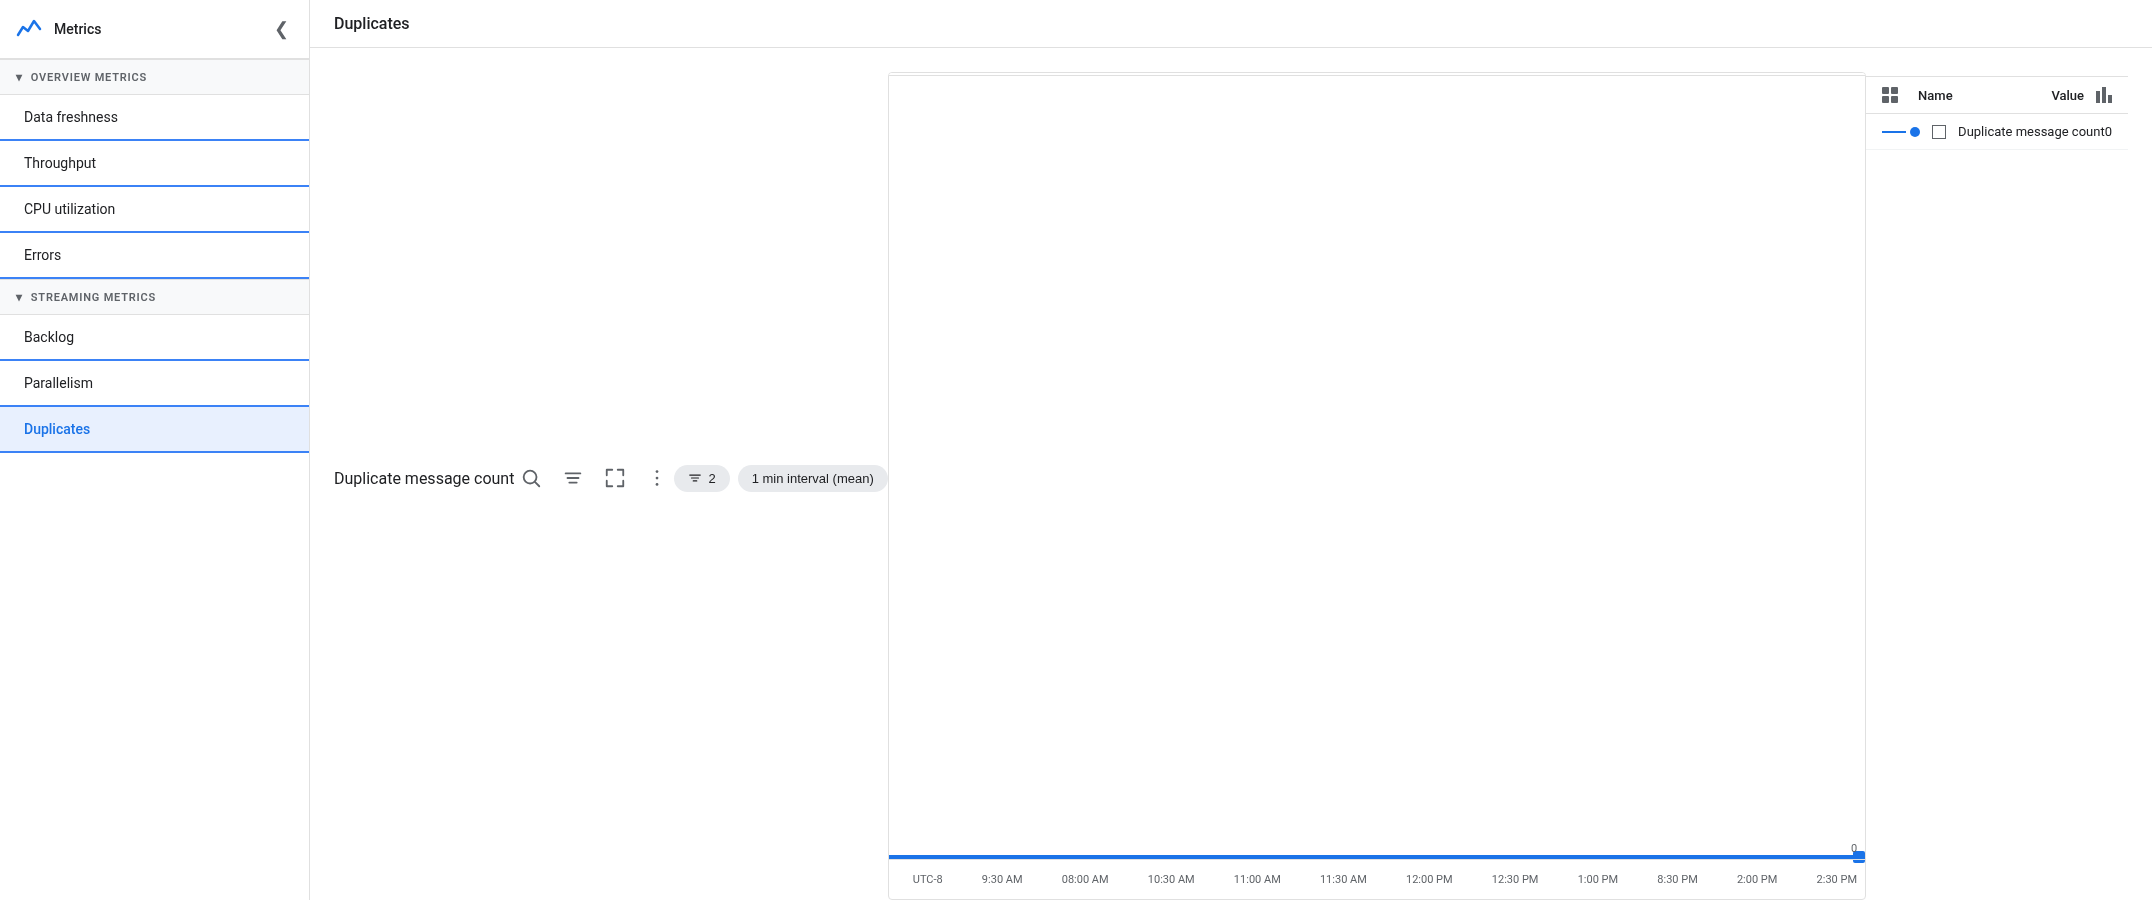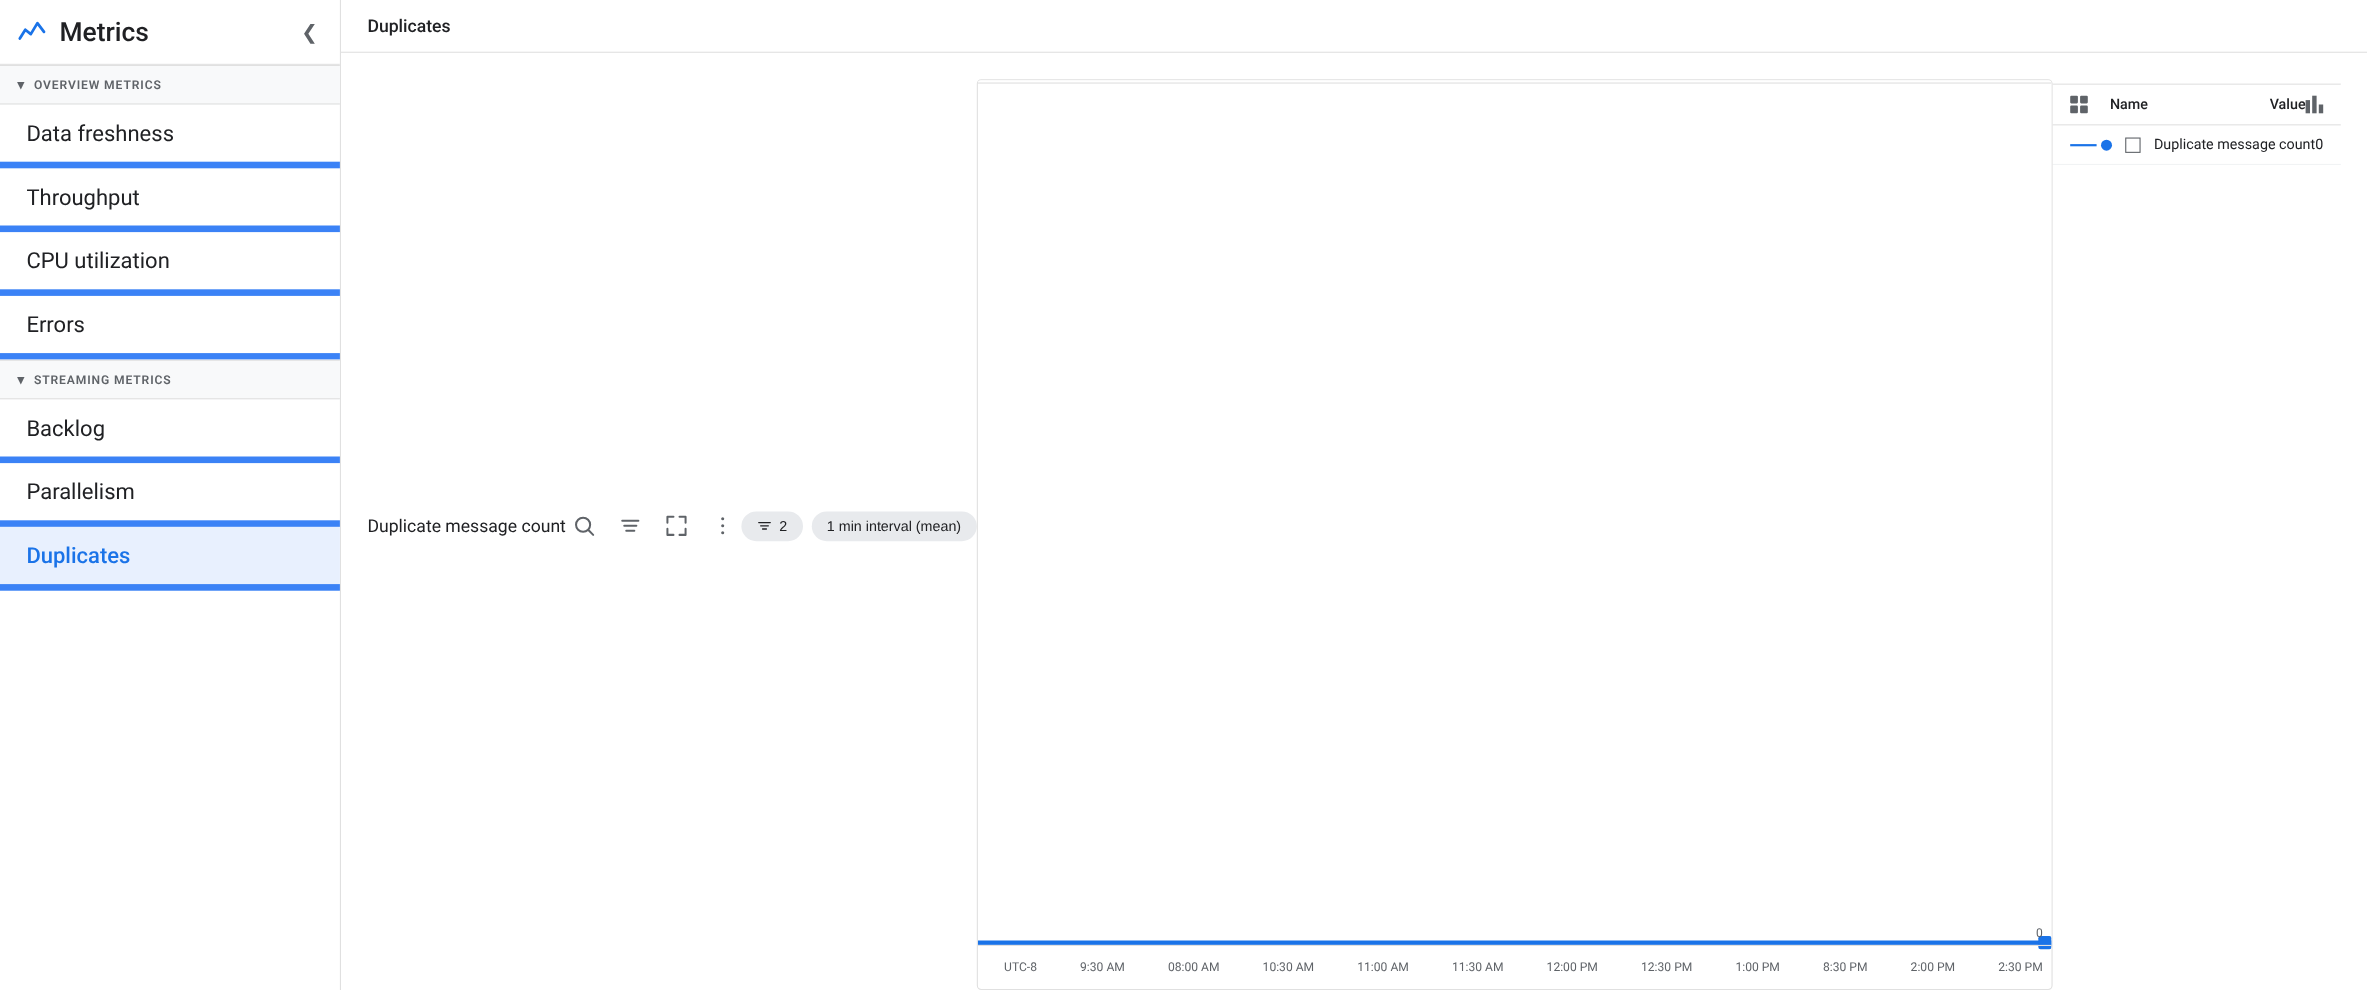--- a/index.html
+++ b/index.html
@@ -29,21 +29,21 @@
       align-items: center;
       justify-content: space-between;
       padding: 14px 16px;
       border-bottom: 1px solid #e0e0e0;
     }
 
     .sidebar-title {
       display: flex;
       align-items: center;
       gap: 10px;
-      font-size: 24px;
+      font-size: 14px;
       font-weight: 500;
       color: #202124;
     }
 
     .collapse-btn {
       cursor: pointer;
       color: #5f6368;
       font-size: 18px;
       background: none;
       border: none;
@@ -68,24 +68,24 @@
       cursor: pointer;
     }
 
     .chevron-icon {
       font-size: 12px;
       color: #5f6368;
     }
 
     .nav-item {
       padding: 14px 24px;
-      font-size: 20px;
+      font-size: 14px;
       color: #202124;
       cursor: pointer;
-      border-bottom: 6px solid #3b82f6;
+      border-bottom: 2px solid #3b82f6;
     }
 
     .nav-item.active {
       background: #e8f0fe;
       color: #1a73e8;
       font-weight: 500;
     }
 
     
     .main-content {
@@ -274,21 +274,21 @@
 
     .legend-header-left {
       display: flex;
       align-items: center;
       gap: 20px;
     }
 
     .legend-header-right {
       display: flex;
       align-items: center;
-      gap: 0;
+      gap: 12px;
       margin-left: 20px;
     }
 
     .legend-row {
       display: flex;
       align-items: center;
       justify-content: space-between;
       padding: 10px 16px;
       border-bottom: 1px solid #f1f3f4;
       font-size: 13px;

